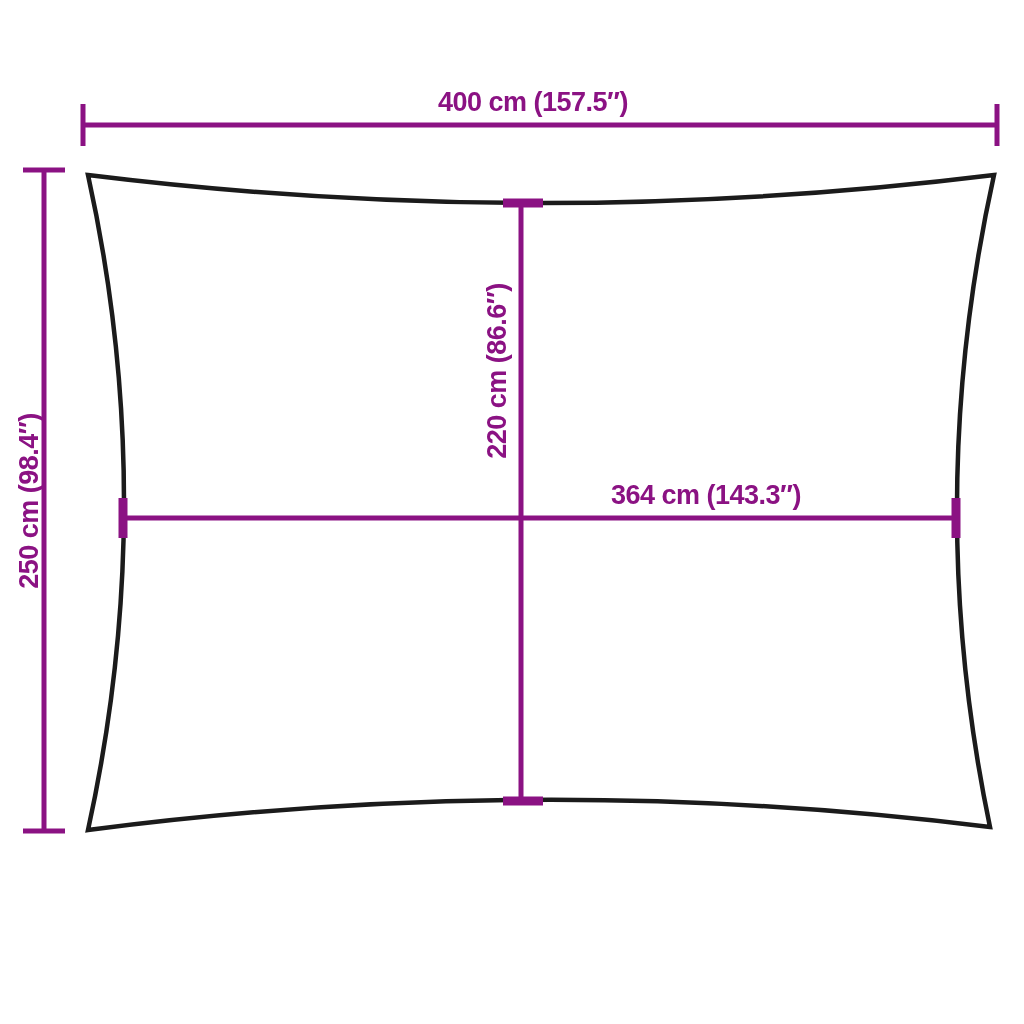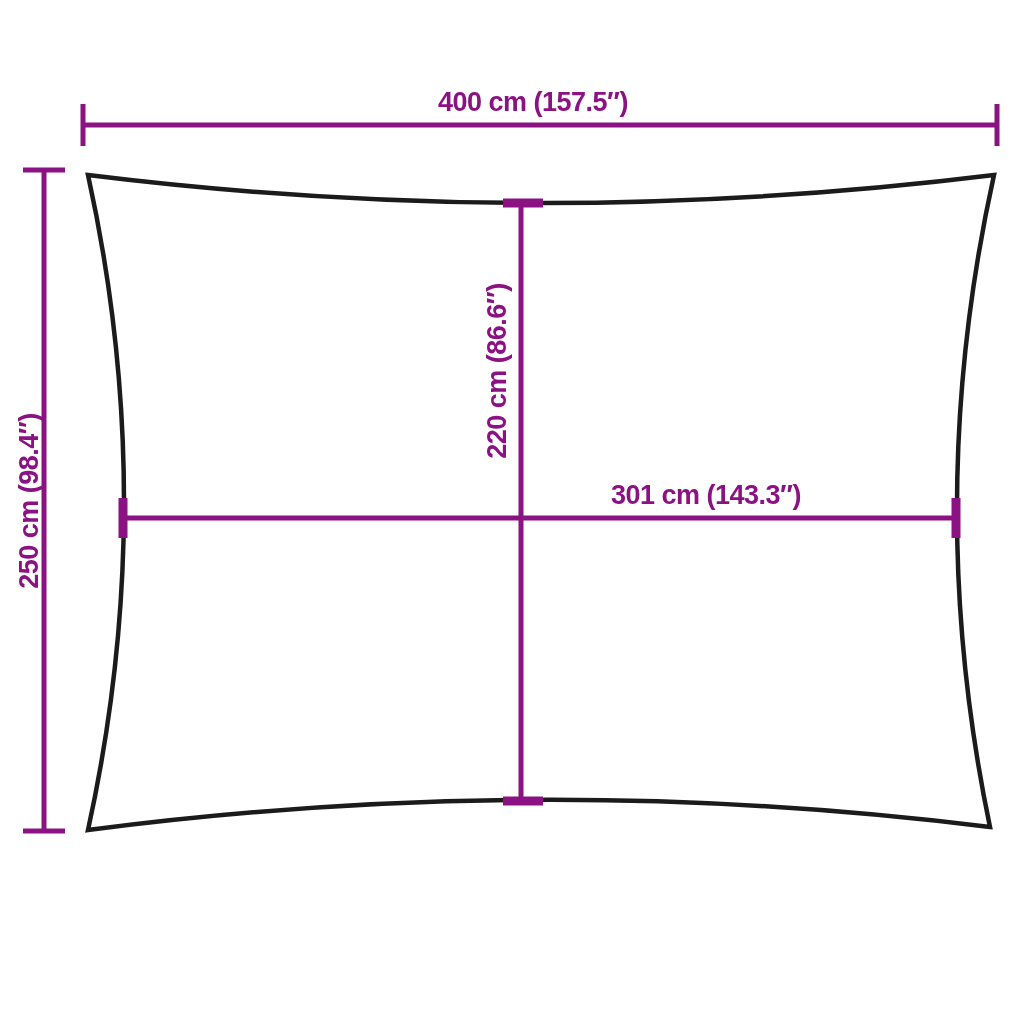--- a/index.html
+++ b/index.html
@@ -75,15 +75,15 @@
     <g>
       <line class="dim" x1="123" y1="518" x2="956" y2="518"></line>
       <line class="dim thick" x1="123" y1="498" x2="123" y2="538"></line>
       <line class="dim thick" x1="956" y1="498" x2="956" y2="538"></line>
     </g>
   </svg>
 
   <div class="label" style="left:533px; top:102px;">400 cm (157.5″)</div>
   <div class="label rot" style="left:29px;  top:501px;">250 cm (98.4″)</div>
   <div class="label rot" style="left:497px; top:371px;">220 cm (86.6″)</div>
-  <div class="label" style="left:706px; top:495px;">301 cm (143.3″)</div>
+  <div class="label" style="left:706px; top:495px;">364 cm (143.3″)</div>
 
 </div>
 
 </body></html>

